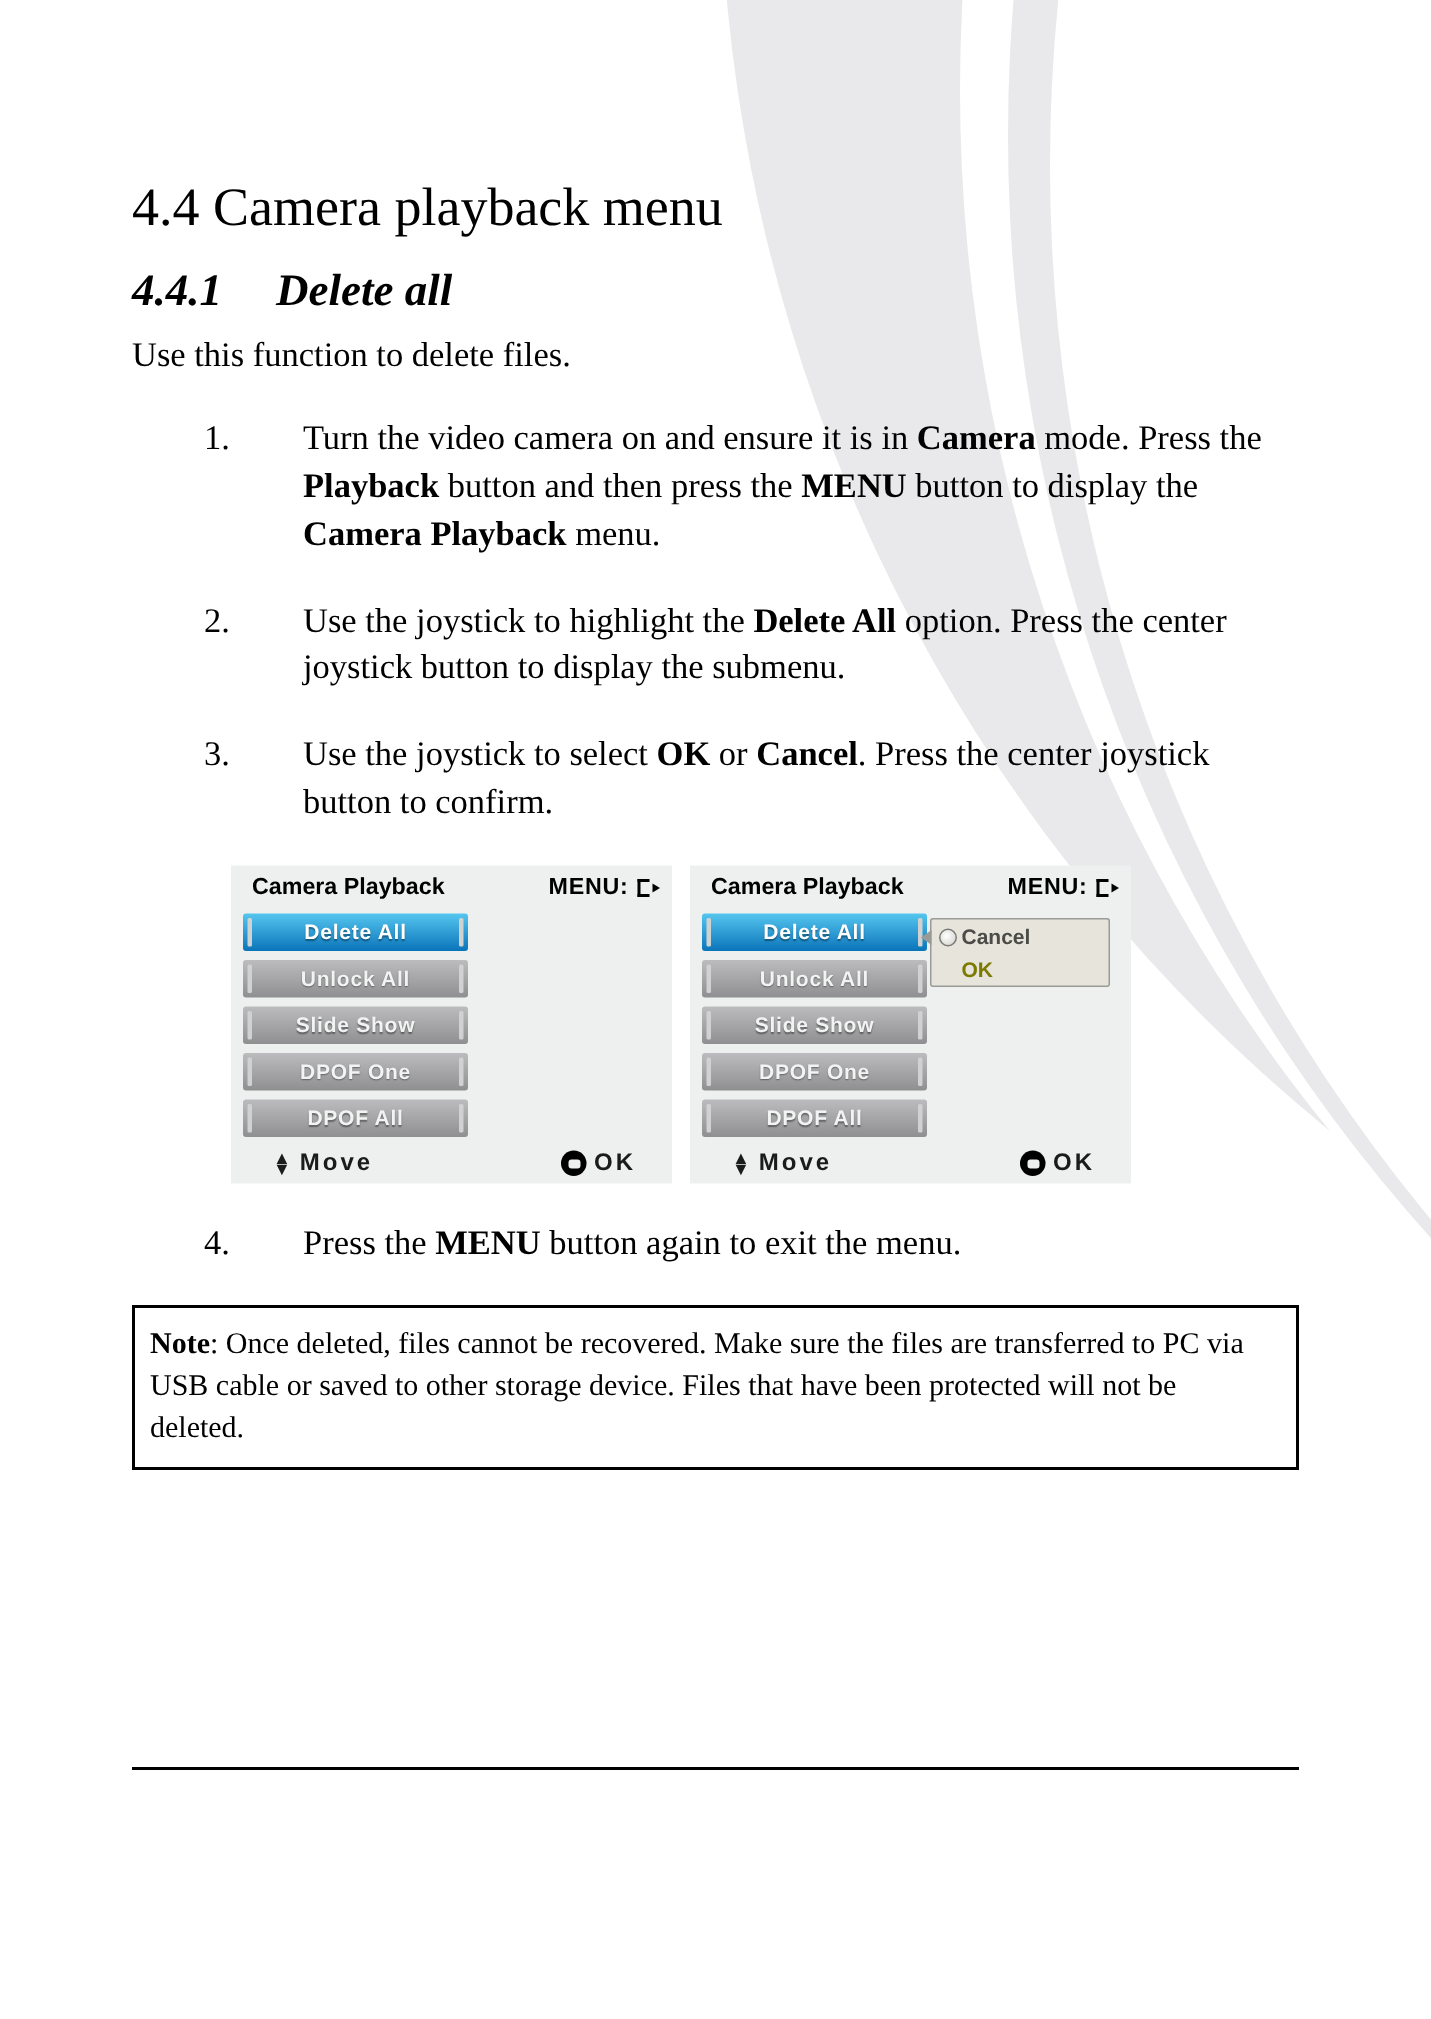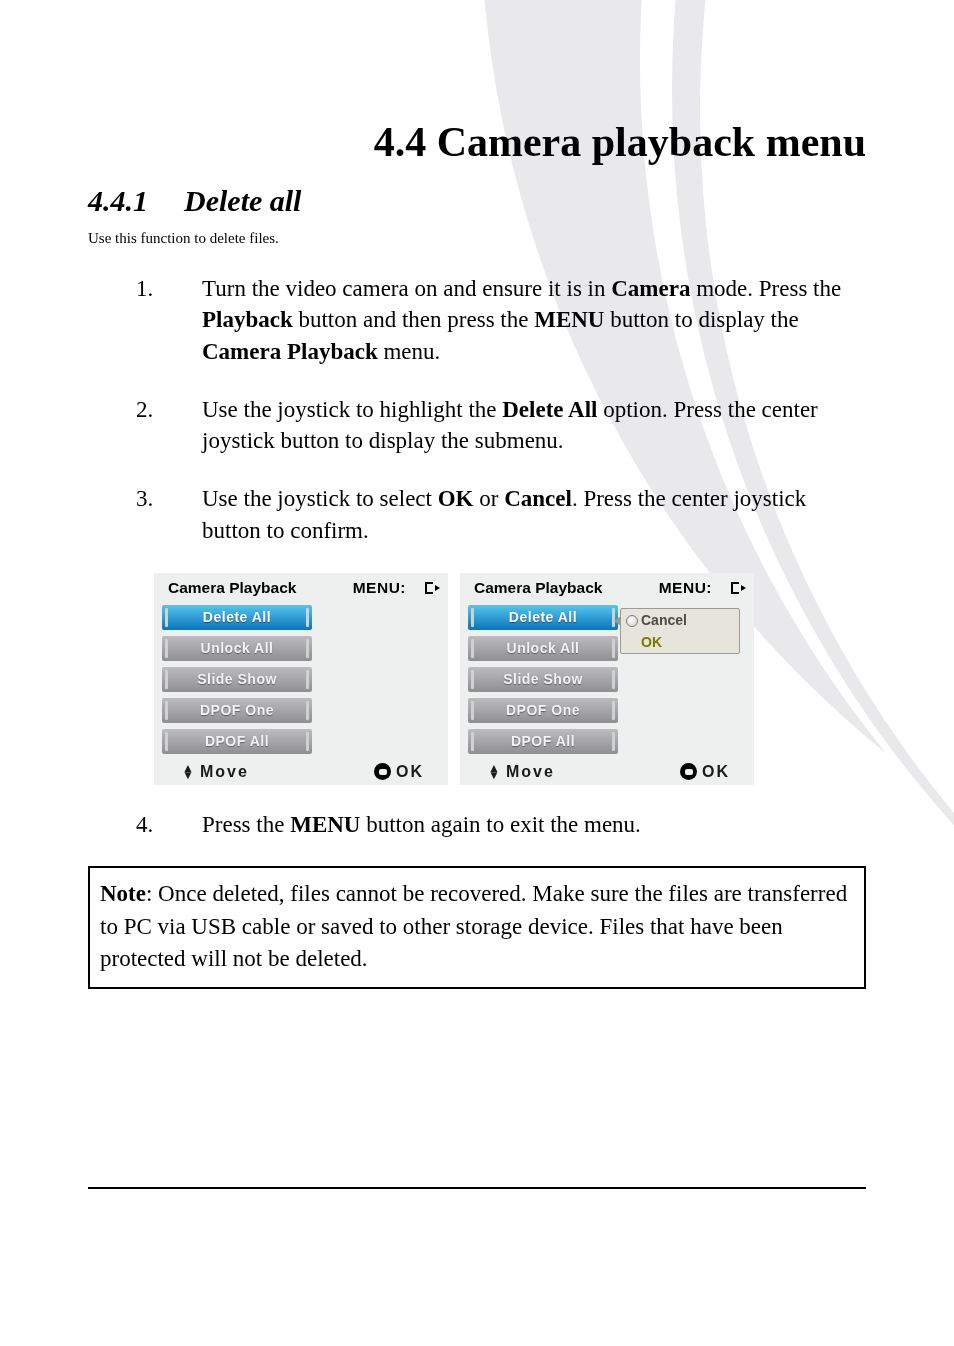--- a/index.html
+++ b/index.html
@@ -37,35 +37,34 @@
     width:2200px;height:2200px;
     top:-990px; left:700px;
     background:#fff;
   }
   .content{
     position:relative;
     z-index:10;
     padding:118px 88px 0 88px;
   }
   h1.section{
-    font-size:42px;
-    font-weight:bold;
+    font-size:36px;
+    font-weight:normal;
     margin:0 0 18px 0;
     line-height:1.15;
-    text-align:right;
   }
   h2.subsection{
     font-size:30px;
     font-weight:bold;
     margin:0 0 10px 0;
     font-style:italic;
   }
   h2.subsection .num{display:inline-block;width:96px;}
   p.intro{
-    font-size:15px;
+    font-size:23px;
     margin:0 0 24px 0;
     line-height:1.35;
   }
   ol.steps{
     list-style:none;
     margin:0 0 14px 0;
     padding:0 0 0 48px;
     font-size:23px;
   }
   ol.steps>li{
@@ -74,21 +73,21 @@
     line-height:1.38;
   }
   ol.steps>li .n{
     flex:0 0 66px;
   }
   ol.steps>li .t{flex:1;}
   .bold{font-weight:bold;margin-top:28px;}
   .note-box{
     border:2px solid #000;
     padding:10px 16px 12px 10px;
-    font-size:23px;
+    font-size:20px;
     line-height:1.4;
     margin-top:4px;
   }
   hr.footerline{
     border:none;
     border-top:2px solid #000;
     margin:198px 0 0 0;
   }
 
   
@@ -105,21 +104,21 @@
     font-family:Arial,Helvetica,sans-serif;
   }
   .lcd .titlebar{
     display:flex;
     justify-content:space-between;
     padding:6px 10px 4px 14px;
     font-size:15.5px;
     font-weight:bold;
     color:#000;
   }
-  .lcd .exit{letter-spacing:.5px;display:flex;align-items:center;gap:19px;}
+  .lcd .exit{letter-spacing:.5px;display:flex;align-items:center;gap:6px;}
   .lcd .menu-col{
     position:absolute;
     left:8px; top:32px;
     width:150px;
   }
   .mitem{
     height:25px;
     background:linear-gradient(#bcbbbd,#8f8e90);
     margin-bottom:6px;
     color:#f2f4f3;

